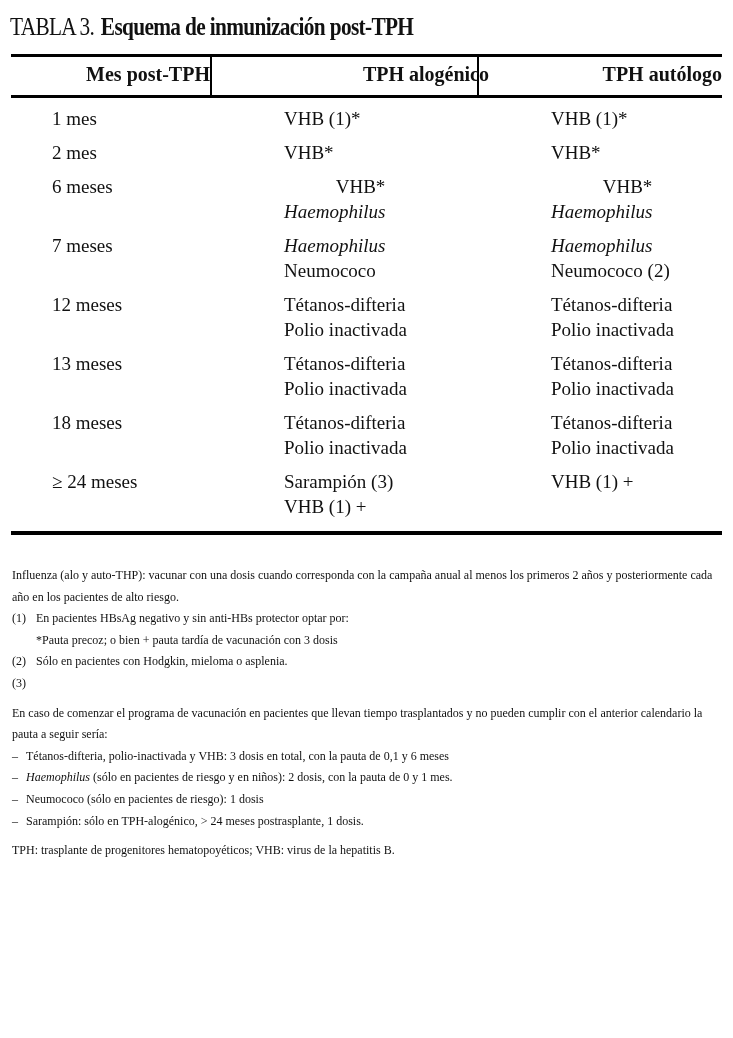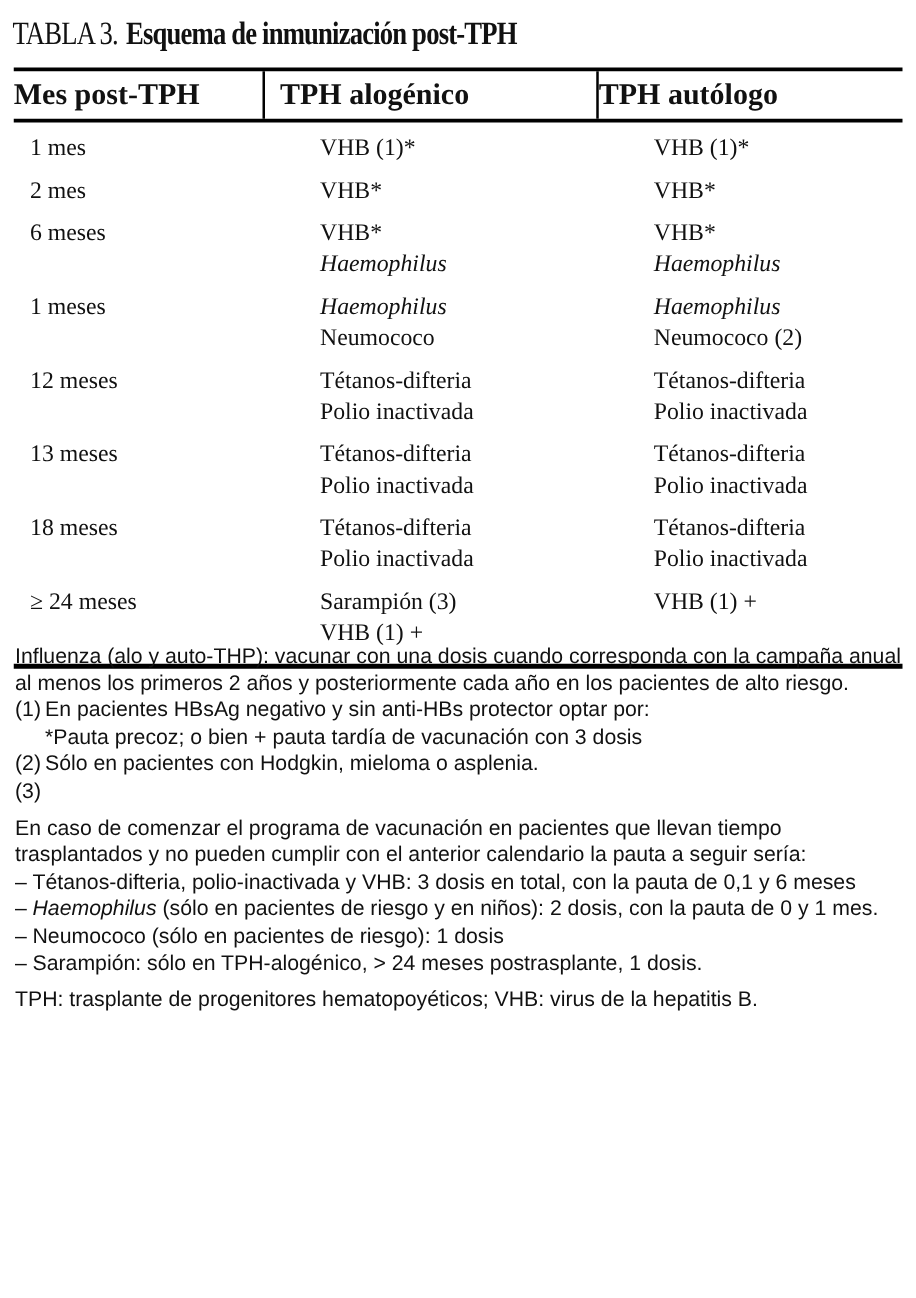--- a/index.html
+++ b/index.html
@@ -18,37 +18,37 @@
   .title .bold { font-weight: bold; margin-left: 8px; }
   .rule { position: absolute; left: 11px; width: 711px; background: #000; }
   .rule.top { top: 54px; height: 3px; }
   .rule.mid { top: 95px; height: 3px; }
   .rule.bot { top: 531px; height: 4px; }
   .vdiv { position: absolute; top: 57px; height: 38px; width: 2px; background: #000; }
   .vdiv.v1 { left: 210px; }
   .vdiv.v2 { left: 477px; }
   .th {
     position: absolute; top: 63px; font-weight: bold;
-    font-family: "Liberation Serif", serif; font-size: 24px;
-    text-align: left;
+    font-family: "Liberation Serif", serif; font-size: 20px;
+    text-align: right;
   }
   .th.c1 { left: 11px; width: 199px; }
   .th.c2 { left: 212px; width: 265px; padding-left: 12px; }
   .th.c3 { left: 479px; width: 243px; }
   .rows { position: absolute; left: 0; top: 106px; width: 733px; }
   .row { position: relative; display: flex; }
-  .cell { font-size: 19px; line-height: 25px; font-family: "Liberation Serif", serif; }
+  .cell { font-size: 19px; line-height: 25px; font-family: "Liberation Serif", serif; margin-left: 28px; }
   .cell.c1 { position: absolute; left: 24px; }
   .cell.c2 { position: absolute; left: 256px; }
   .cell.c3 { position: absolute; left: 523px; }
   .cell .ln { display: block; white-space: nowrap; }
   .it { font-style: italic; }
   .notes {
-    position: absolute; left: 12px; top: 514px; width: 715px;
-    font-family: Liberation Sans, sans-serif; font-size: 17px; line-height: 21.6px;
+    position: absolute; left: 12px; top: 565px; width: 715px;
+    font-family: Liberation Serif, serif; font-size: 12px; line-height: 21.6px;
   }
   .notes p { margin: 0; }
   .fn { display: flex; }
   .fn .num { width: 24px; flex: none; }
   .fn .txt { flex: 1; }
   .gap { height: 8px; }
   .dash { display: flex; }
   .dash .d { width: 14px; flex: none; }
   .dash .txt { flex: 1; }
 </style>
@@ -79,33 +79,33 @@
     </div>
     <div class="row" style="height: 34px;">
       <div class="cell c1">2 mes</div>
       <div class="cell c2">
         <span class="ln">VHB*</span>
       </div>
       <div class="cell c3">
         <span class="ln">VHB*</span>
       </div>
     </div>
-    <div class="row" style="height: 59px;">
+    <div class="row" style="height: 59px; text-align: right;">
       <div class="cell c1">6 meses</div>
       <div class="cell c2">
         <span class="ln">VHB*</span>
         <span class="ln it">Haemophilus</span>
       </div>
       <div class="cell c3">
         <span class="ln">VHB*</span>
         <span class="ln it">Haemophilus</span>
       </div>
     </div>
     <div class="row" style="height: 59px;">
-      <div class="cell c1">1 meses</div>
+      <div class="cell c1">7 meses</div>
       <div class="cell c2">
         <span class="ln it">Haemophilus</span>
         <span class="ln">Neumococo</span>
       </div>
       <div class="cell c3">
         <span class="ln it">Haemophilus</span>
         <span class="ln">Neumococo (2)</span>
       </div>
     </div>
     <div class="row" style="height: 59px;">

